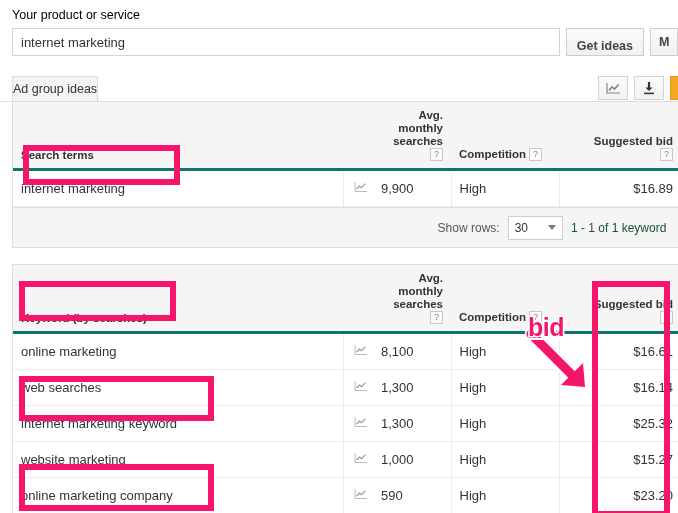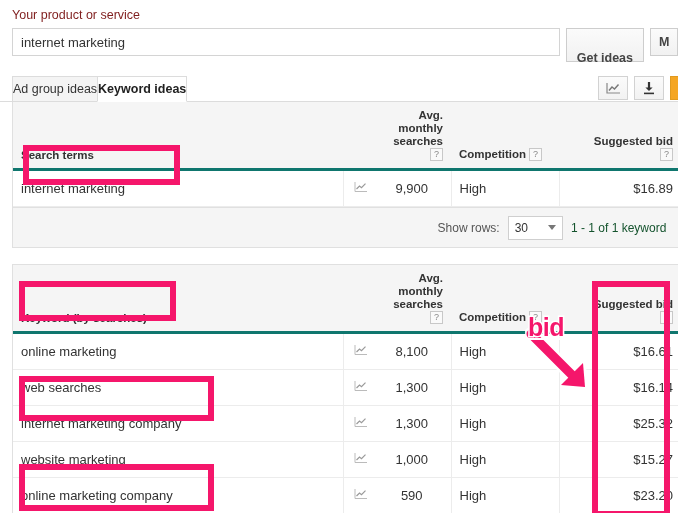--- a/index.html
+++ b/index.html
@@ -16,21 +16,21 @@
     color: #222222;
     position: relative;
   }
 
   
   .search-section {
     padding: 8px 0 0 12px;
   }
   .search-label {
     font-size: 12.5px;
-    color: #7f1d1d;
+    color: #000000;
     margin-bottom: 6px;
     line-height: 14px;
   }
   .search-row {
     display: flex;
     align-items: stretch;
     gap: 6px;
     height: 28px;
   }
   .search-input {
@@ -45,21 +45,21 @@
     outline: none;
   }
   .btn {
     box-sizing: border-box;
     border: 1px solid #cdcdcd;
     background: linear-gradient(#fbfbfb, #f1f1f1);
     color: #444444;
     font-family: "Liberation Sans", sans-serif;
     font-size: 12.5px;
     font-weight: bold;
-    padding: 16px 10px;
+    padding: 4px 10px;
     line-height: 26px;
     white-space: nowrap;
     cursor: pointer;
   }
   .btn-next {
     padding: 0 8px;
     overflow: hidden;
   }
 
   
@@ -160,21 +160,21 @@
     border-bottom: 1px solid #ececec;
     border-left: 1px solid #ececec;
     vertical-align: middle;
     white-space: nowrap;
   }
   table.kw td.kwname {
     border-left: none;
     border-right: 1px solid #ececec;
   }
   table.kw td.num {
-    text-align: center;
+    text-align: left;
     border-left: none;
   }
   table.kw td.spark {
     text-align: left;
     padding-left: 10px;
     padding-right: 0;
     width: 26px;
   }
   table.kw td.bid {
     text-align: right;
@@ -283,21 +283,20 @@
   <div class="search-row">
     <input class="search-input" type="text" value="internet marketing" style="">
     <div class="btn">Get ideas</div>
     <div class="btn btn-next">M</div>
   </div>
 </div>
 
 <div class="tabs-wrap">
   <div class="tabs">
     <div class="tab">Ad group ideas</div>
-    <div class="tab active">Keyword ideas</div>
   </div>
   <div class="tab-tools">
     <div class="icon-btn">
       <svg width="15" height="13" viewBox="0 0 15 13">
         <path d="M1,1 L1,11 L14,11" stroke="#888" stroke-width="1.2" fill="none"></path>
         <path d="M3,8.5 L6,5 L8.5,7 L12.5,2.5" stroke="#777" stroke-width="1.4" fill="none"></path>
       </svg>
     </div>
     <div class="icon-btn">
       <svg width="14" height="14" viewBox="0 0 14 14">
@@ -417,21 +416,21 @@
           <td class="kwname">web searches</td>
           <td class="spark"><svg width="14" height="12" viewBox="0 0 14 12">
               <path d="M1,1 L1,10.5 L13,10.5" stroke="#bbb" stroke-width="1" fill="none"></path>
               <path d="M2.5,8 L5.5,5 L7.5,6.6 L11.5,2.6" stroke="#999" stroke-width="1.2" fill="none"></path>
             </svg></td>
           <td class="num">1,300</td>
           <td>High</td>
           <td class="bid">$16.14</td>
         </tr>
         <tr>
-          <td class="kwname">internet marketing company</td>
+          <td class="kwname">internet marketing keyword</td>
           <td class="spark"><svg width="14" height="12" viewBox="0 0 14 12">
               <path d="M1,1 L1,10.5 L13,10.5" stroke="#bbb" stroke-width="1" fill="none"></path>
               <path d="M2.5,8 L5.5,5 L7.5,6.6 L11.5,2.6" stroke="#999" stroke-width="1.2" fill="none"></path>
             </svg></td>
           <td class="num">1,300</td>
           <td>High</td>
           <td class="bid">$25.32</td>
         </tr>
         <tr>
           <td class="kwname">website marketing</td>

